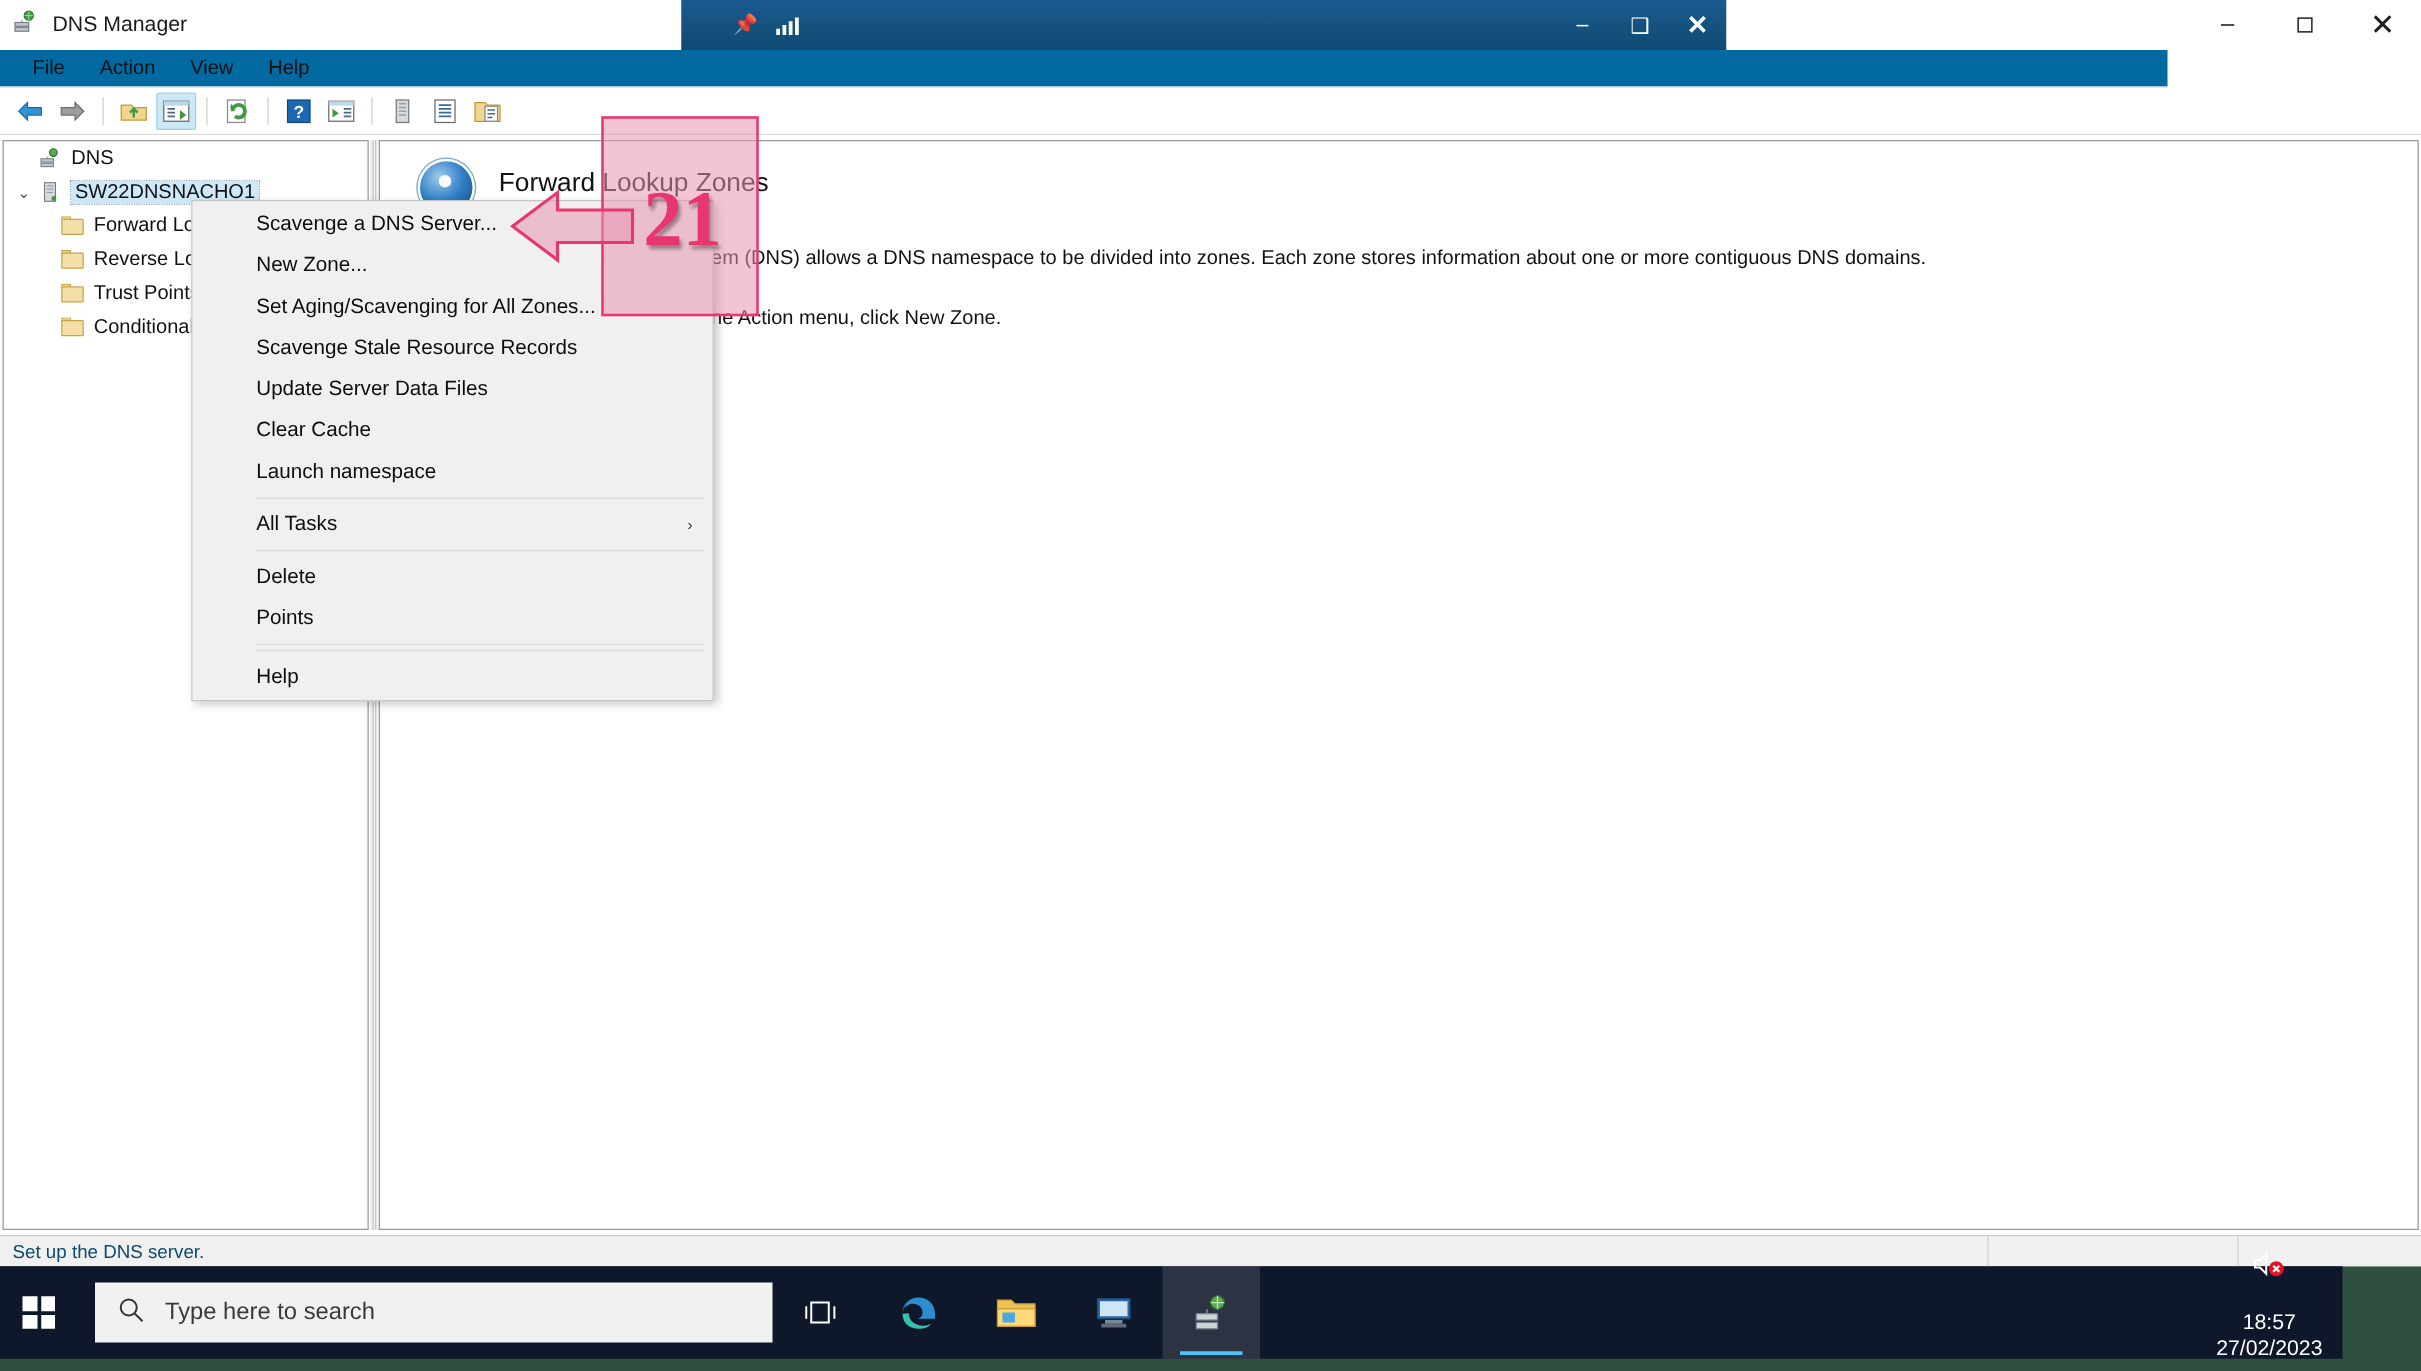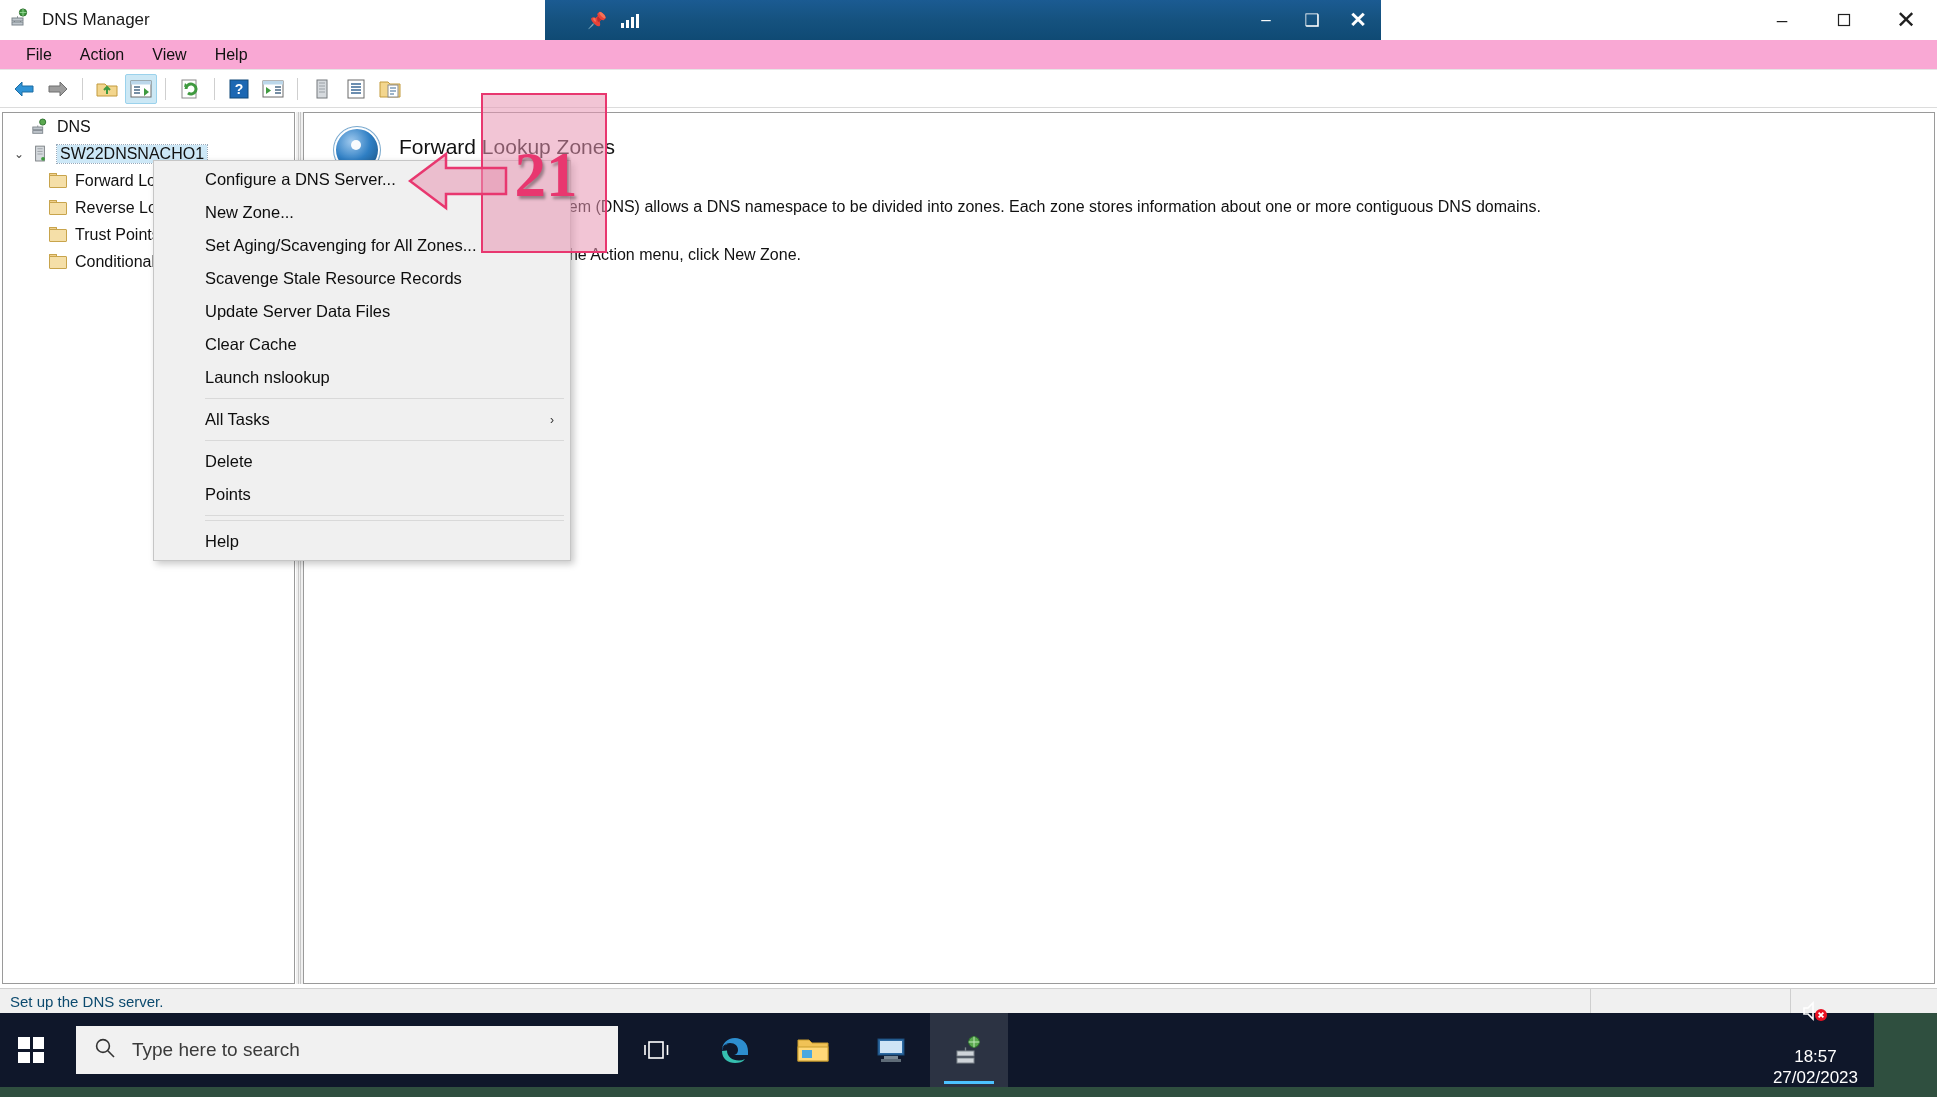--- a/index.html
+++ b/index.html
@@ -50,24 +50,24 @@
   
   .app-title {
     position: absolute; left:0; top: 0; width: 545px; height: 40px;
     display: flex; align-items: center; padding-left: 10px; gap: 12px;
     background: #ffffff;
   }
   .app-title .t { font-size: 17px; color: #1a1a1a; }
 
   
   .menubar {
-    position:absolute; left:0; top:40px; width:1937px; height: 30px;
+    position:absolute; left:0; top:40px; width:1734px; height: 30px;
     display:flex; align-items:center; padding-left: 12px; gap: 0px;
     border-bottom: 1px solid #e6e6e6;
-    background:#f9a8d4;
+    background:#0369a1;
   }
   .menubar .mi {
     font-size: 16px; color:#111; padding: 3px 14px; cursor: default;
   }
 
   
   .toolbar {
     position:absolute; left:0; top:70px; width:1937px; height: 38px;
     display:flex; align-items:center; gap: 2px; padding-left: 8px;
     background:#fff; border-bottom: 1px solid #dcdcdc;
@@ -376,39 +376,39 @@
     <span class="rdp-title"></span>
     <span class="rdp-btns">
       <span>–</span>
       <span>❑</span>
       <span class="x">✕</span>
     </span>
   </div>
 
   <div class="ctx">
     <div class="item">
-      <span>Configure a DNS Server...</span>
+      <span>Scavenge a DNS Server...</span>
     </div>
     <div class="item">
       <span>New Zone...</span>
     </div>
     <div class="item">
       <span>Set Aging/Scavenging for All Zones...</span>
     </div>
     <div class="item">
       <span>Scavenge Stale Resource Records</span>
     </div>
     <div class="item">
       <span>Update Server Data Files</span>
     </div>
     <div class="item">
       <span>Clear Cache</span>
     </div>
     <div class="item">
-      <span>Launch nslookup</span>
+      <span>Launch namespace</span>
     </div>
     <div class="sep"></div>
     <div class="item">
       <span>All Tasks</span>
       <span class="arrow">›</span>
     </div>
     <div class="sep"></div>
     <div class="item">
       <span>Delete</span>
     </div>

